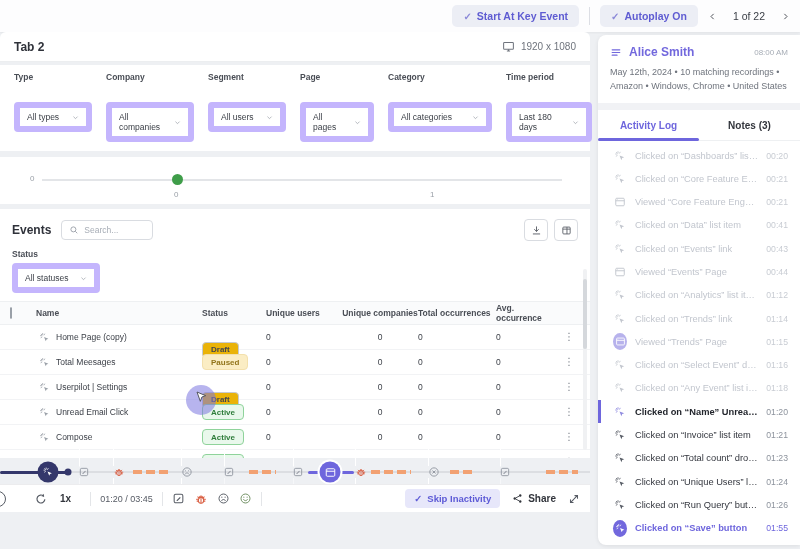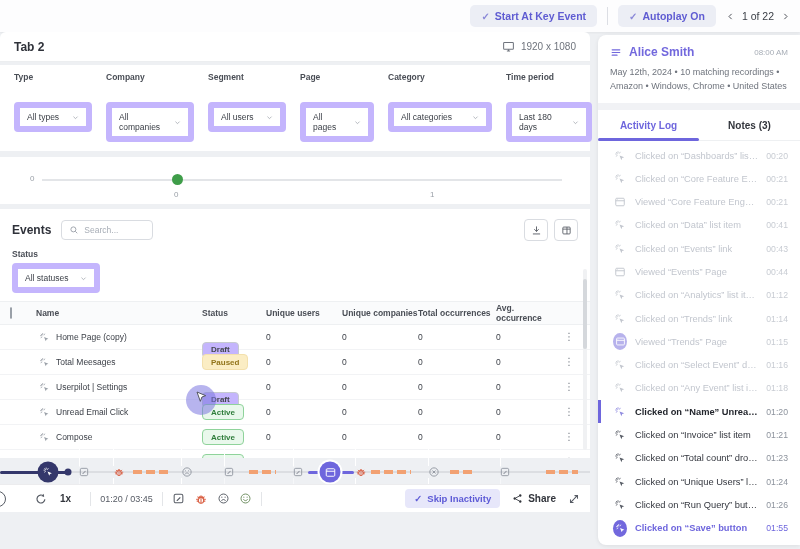--- a/index.html
+++ b/index.html
@@ -6,21 +6,21 @@
   html,body { width:800px; height:549px; overflow:hidden; background:#eef0f3;
     font-family:"Liberation Sans", sans-serif; color:#32353c; }
 
   
   .topbar { height:32px; background:#fdfdfe; display:flex; align-items:center;
     justify-content:flex-end; gap:10px; padding:0 10px; box-shadow:0 1px 2px rgba(0,0,0,.05); }
   .tb-btn { display:flex; align-items:center; gap:5px; background:#eceef5; color:#5f5cd2;
     font-size:10.5px; font-weight:bold; padding:5px 11px; border-radius:5px; cursor:pointer; }
   .tb-check { font-size:10px; color:#8a88d8; }
   .tb-divider { width:1px; height:18px; background:#dcdee4; }
-  .pager { display:flex; align-items:center; gap:7px; font-size:10.5px; color:#3c4048; }
+  .pager { display:flex; align-items:center; gap:16px; font-size:10.5px; color:#3c4048; }
   .chev { width:9px; height:9px; stroke:#9aa0a8; stroke-width:2.4; fill:none; cursor:pointer; }
 
   .main { display:flex; align-items:flex-start; }
   .left { width:590px; }
 
   
   .panel-head { height:30px; background:#fff; display:flex; align-items:center;
     justify-content:space-between; padding:0 14px; border-bottom:1px solid #eceef0; border-radius:6px 6px 0 0; }
   .panel-title { font-size:12px; font-weight:bold; color:#2f323a; }
   .resolution { display:flex; align-items:center; gap:6px; font-size:10px; color:#6f747d; }
@@ -66,28 +66,28 @@
     border-bottom:1px solid #eef0f2; height:24px; padding:0 10px; font-size:8.5px;
     font-weight:bold; color:#4a4e56; }
   .t-row { display:flex; align-items:center; height:25px; padding:0 10px;
     border-bottom:1px solid #f2f3f5; font-size:8.5px; color:#3c4048; cursor:pointer; }
   .c-check { width:26px; flex:none; }
   .checkbox { width:10px; height:10px; border:1.4px solid #9aa0a8; border-radius:2px; cursor:pointer; }
   .c-name { flex:1.55; display:flex; align-items:center; gap:6px; min-width:0; }
   .row-ic { color:#9aa0a8; flex:none; margin-left:3px; }
   .c-status { width:64px; flex:none; }
   .c-num { width:76px; flex:none; }
-  .c-num2 { width:76px; flex:none; }
+  .c-num2 { width:76px; flex:none;text-align:center; }
   .c-num3 { width:78px; flex:none; }
   .c-num4 { width:62px; flex:none; }
   .c-kebab { width:22px; flex:none; text-align:center; color:#7a7f88; font-size:10px;
     letter-spacing:0; cursor:pointer; line-height:1; }
   .badge { display:inline-block; font-size:8px; font-weight:bold; padding:2.5px 8px;
     border-radius:4px; border:1px solid transparent; }
-  .b-draft { background:#c4b5fd; border-color:#c6cad0; color:#42464d;margin-top:25px; }
+  .b-draft { background:#eab308; border-color:#c6cad0; color:#42464d;margin-top:25px; }
   .b-paused { background:#fbedc4; border-color:#f3e0ad; color:#93751c; }
   .b-active { background:#e9f8ec; border-color:#8fd39b; color:#2f7d3b; }
 
   .scrollbar { position:absolute; right:3px; top:60px; bottom:8px; width:4px;
     background:#f0f1f3; border-radius:2px; }
   .scroll-thumb { position:absolute; top:10px; width:4px; height:70px; background:#d5d8dc; border-radius:2px; }
 
   
   .cursor-overlay { position:absolute; left:186px; top:176px; width:30px; height:30px; pointer-events:none; }
   .cursor-halo { position:absolute; inset:0; border-radius:50%; background:rgba(124,118,224,.55); }

